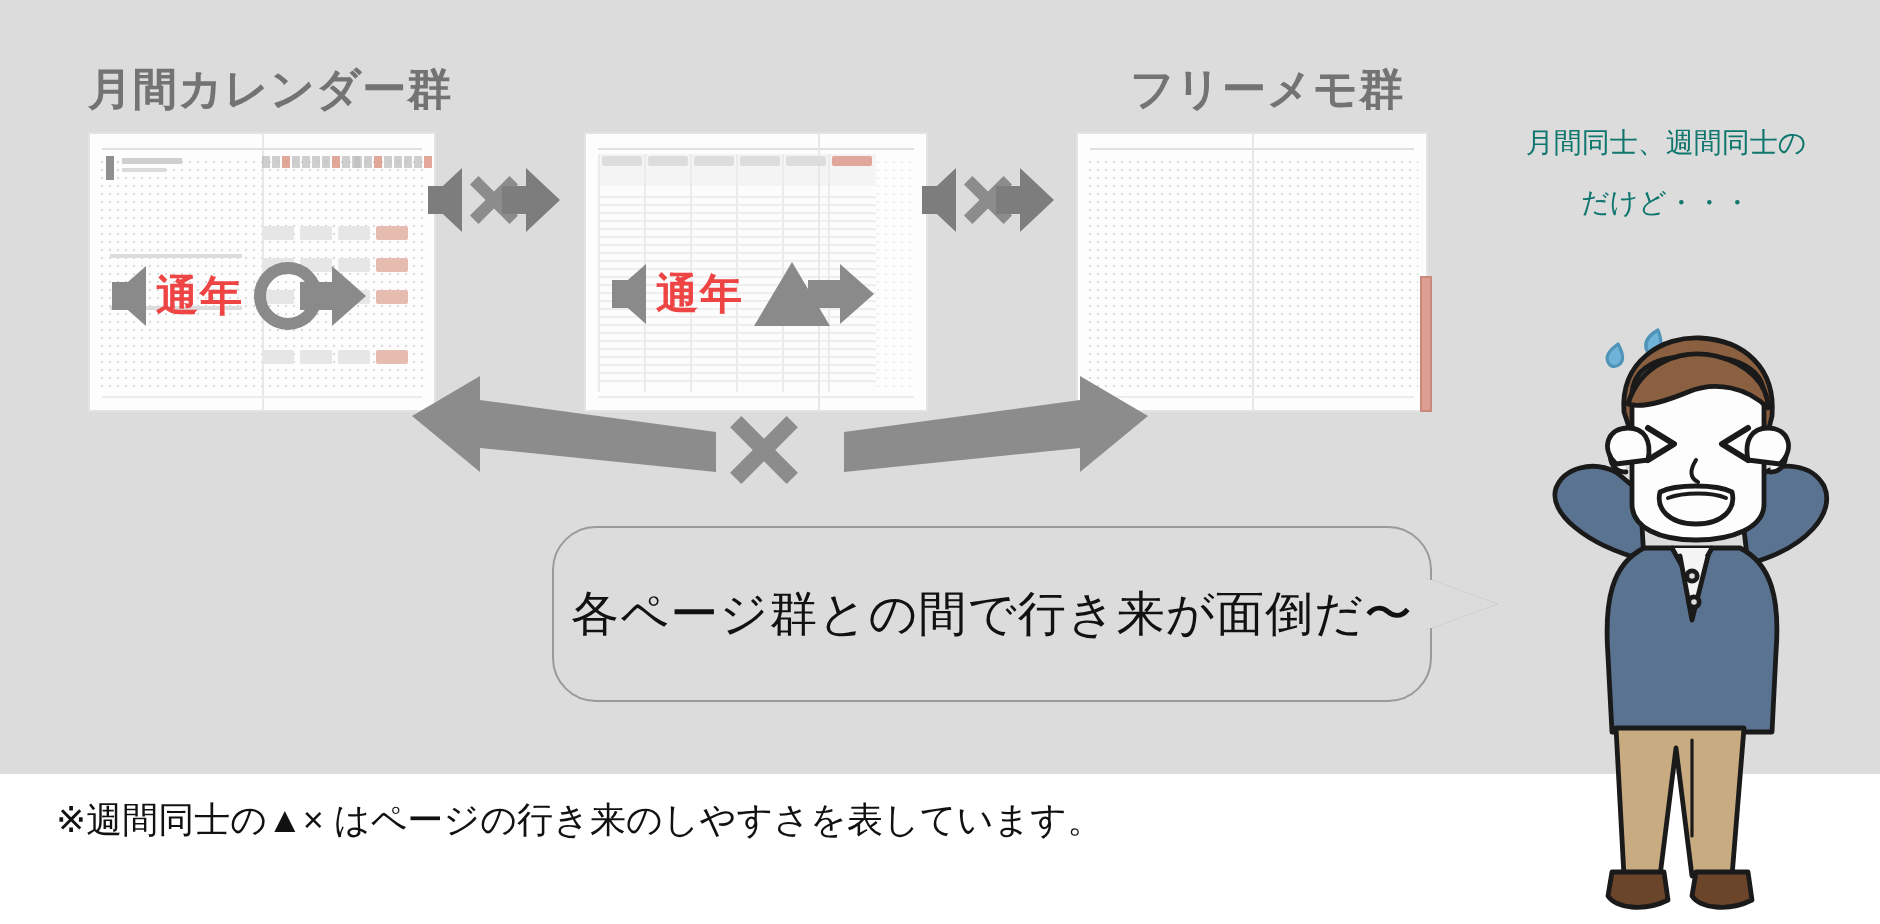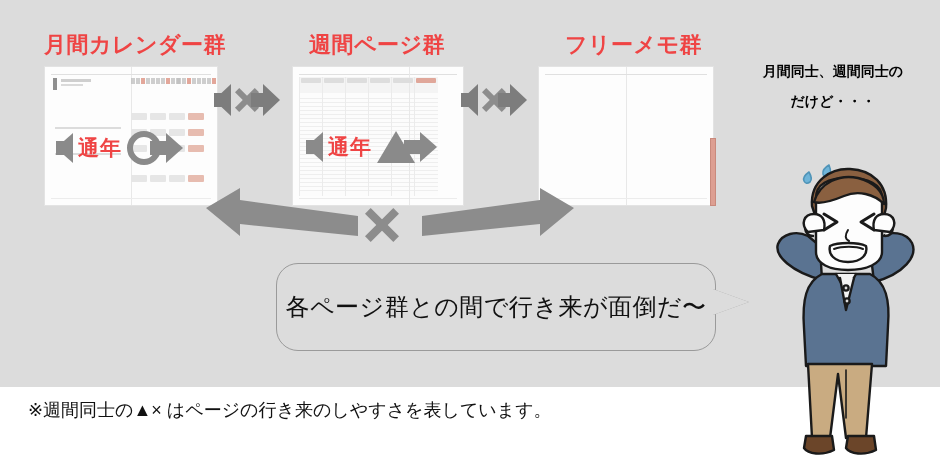--- a/index.html
+++ b/index.html
@@ -24,21 +24,21 @@
     width: 940px;
     height: 387px;
     background: #dcdcdc;
   }
 
   
   .group-title {
     position: absolute;
     font-weight: bold;
     font-size: 22px;
-    color: #ef4444;
+    color: #737373;
     letter-spacing: 0.5px;
     white-space: nowrap;
   }
   #title-monthly { left: 44px;  top: 30px; }
   #title-weekly  { left: 309px; top: 30px; }
   #title-memo    { left: 565px; top: 30px; font-family: Liberation Serif, serif; }
 
   
   .spread {
     position: absolute;
@@ -354,22 +354,22 @@
   }
 
   
   #sidenote {
     position: absolute;
     left: 744px;
     top: 56px;
     width: 178px;
     text-align: center;
     font-size: 14px;
-    font-weight: bold;
-    color: #000000;
+    font-weight: normal;
+    color: #0f766e;
     line-height: 30px;
   }
   #sidenote div { white-space: nowrap; }
 
   
   #footer {
     position: absolute;
     left: 28px;
     top: 398px;
     font-size: 18px;
@@ -387,21 +387,20 @@
   }
 </style>
 </head>
 <body>
 
 <div id="slide">
 
   <div class="gray-band"></div>
 
   <div class="group-title" id="title-monthly">月間カレンダー群</div>
-  <div class="group-title" id="title-weekly">週間ページ群</div>
   <div class="group-title" id="title-memo">フリーメモ群</div>
 
   <div class="spread" id="spread-monthly">
     <div class="dotgrid"></div>
     <div class="gutter"></div>
     <div class="toprule"></div>
     <div class="botrule"></div>
     <div class="spine"></div>
     <div class="cal-title"></div>
     <div class="cal-sub"></div>

